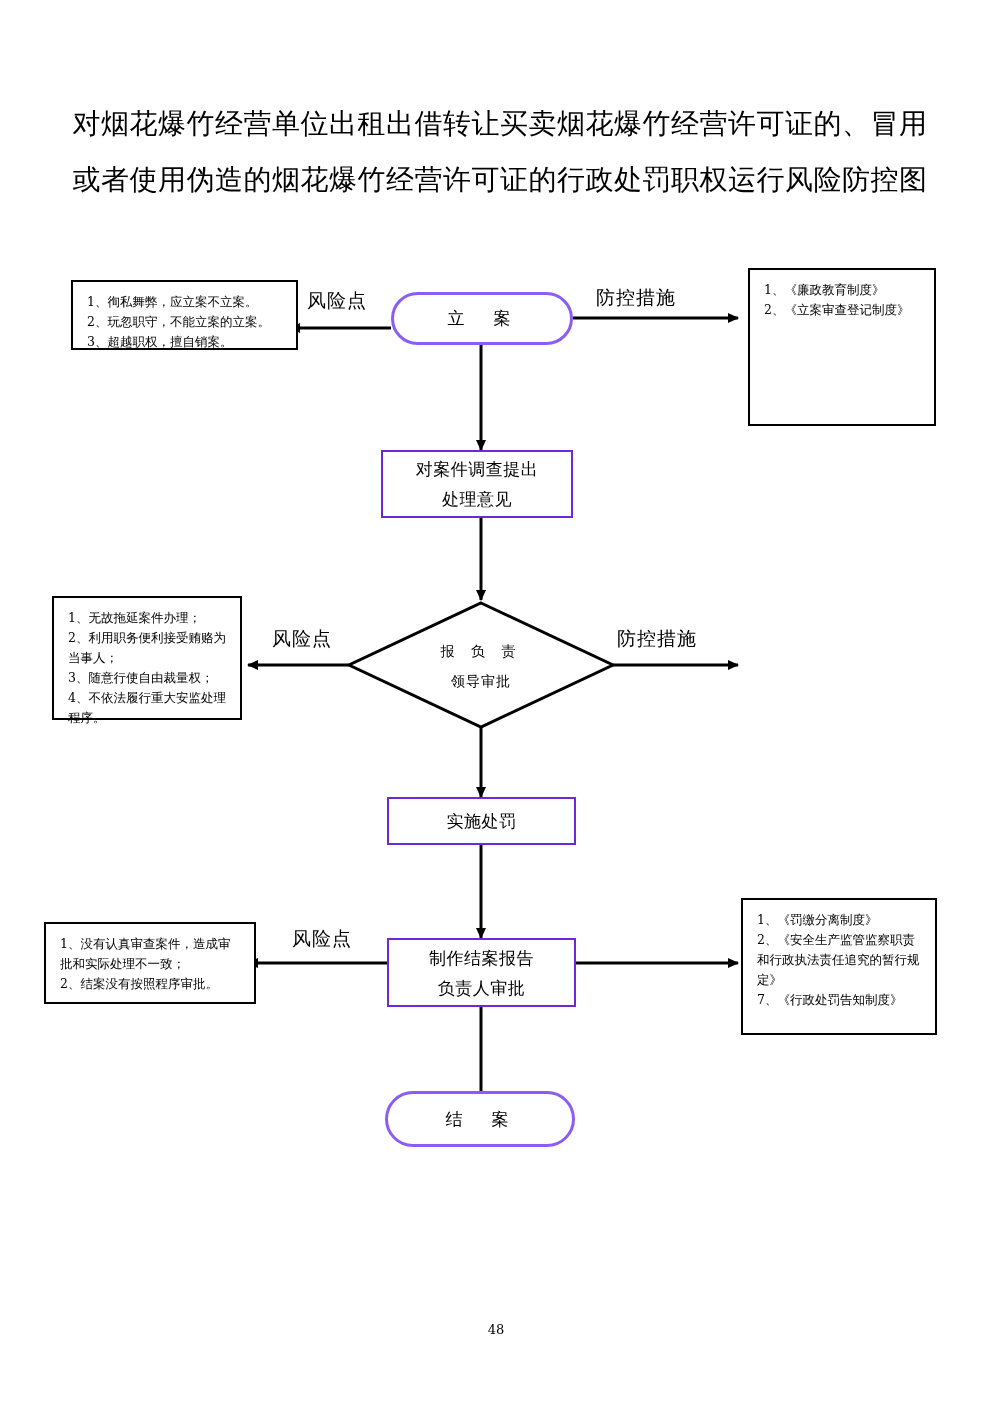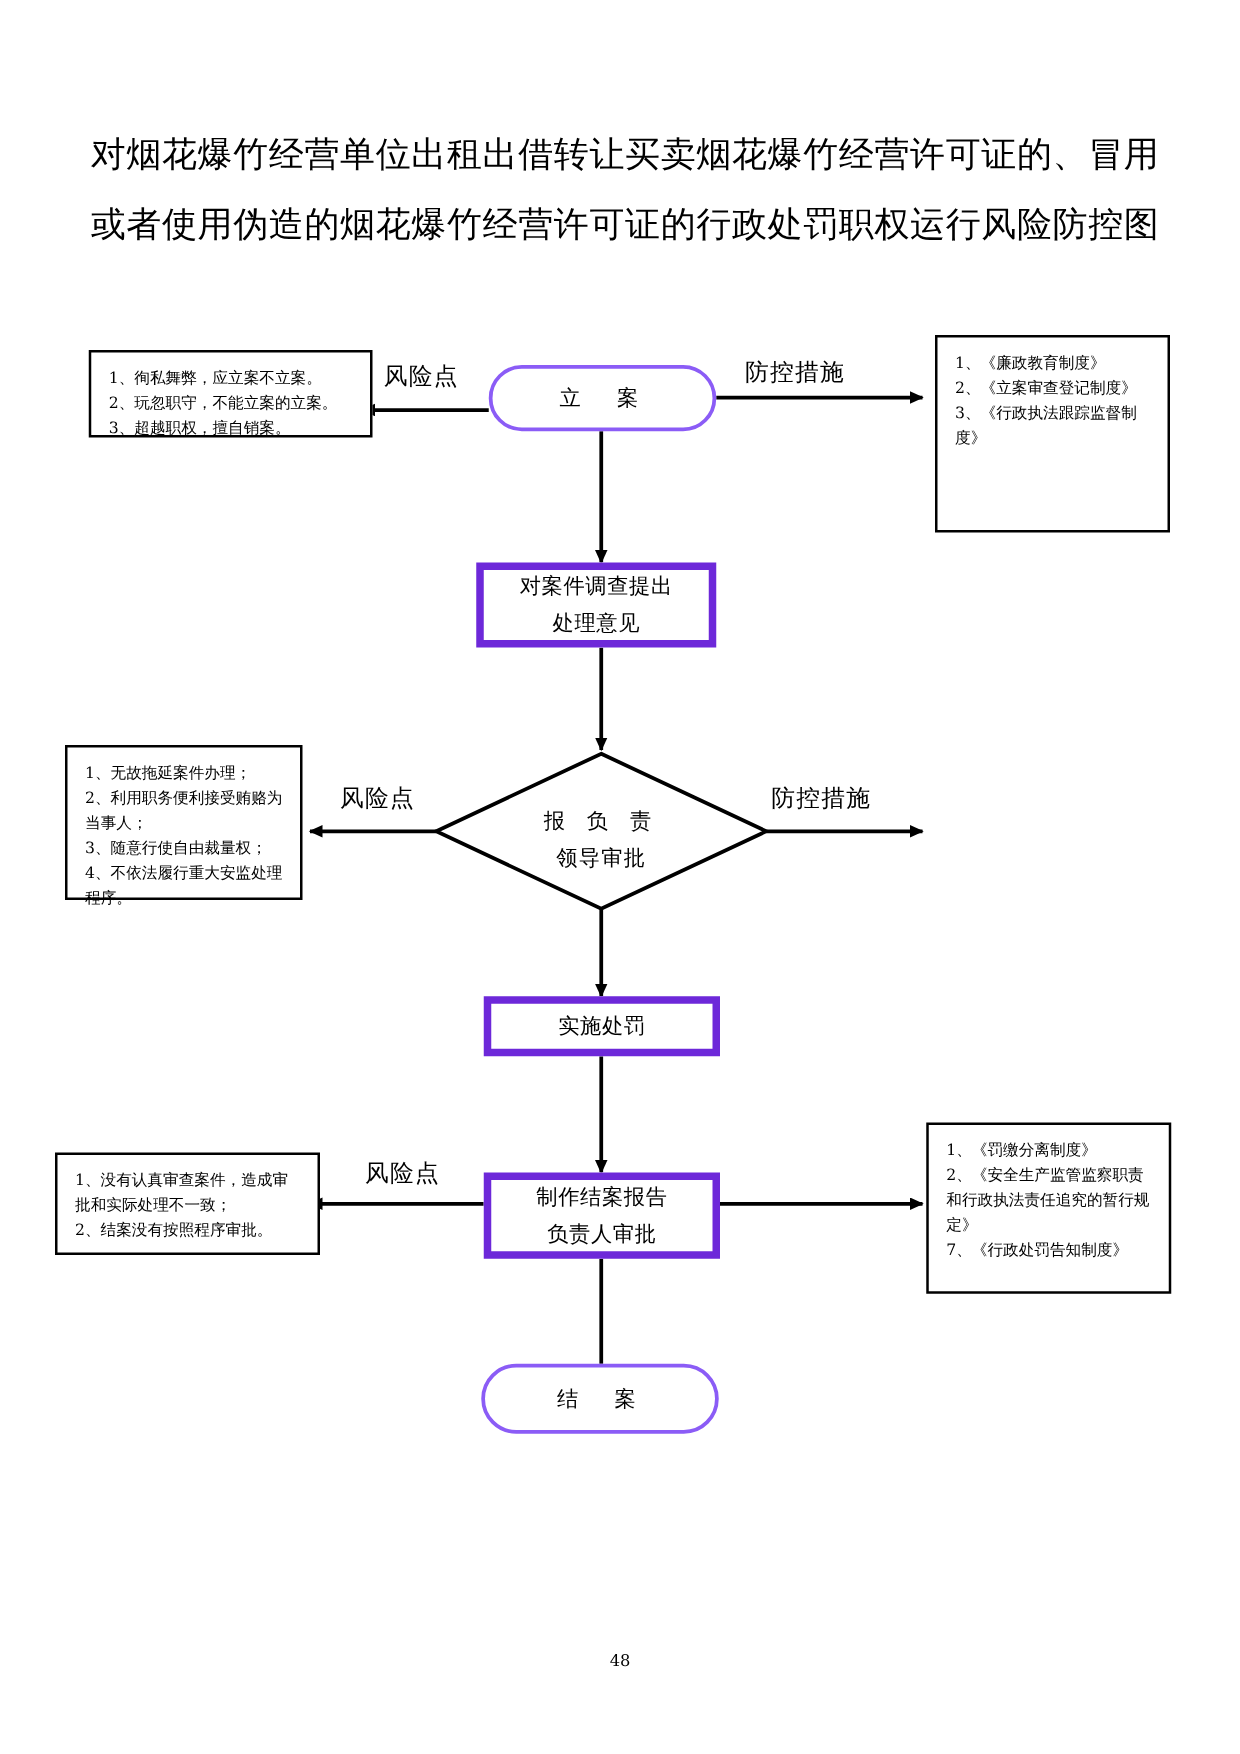--- a/index.html
+++ b/index.html
@@ -38,21 +38,21 @@
 
   
   .node {
     position: absolute;
     box-sizing: border-box;
     background: #fff;
   }
 
   
   .proc {
-    border: 6px solid #6d28d9;
+    border: 2px solid #6d28d9;
     display: flex;
     flex-direction: column;
     align-items: center;
     justify-content: center;
     text-align: center;
     font-size: 17px;
     line-height: 30px;
     letter-spacing: 0.5px;
   }
 
@@ -108,23 +108,23 @@
     pointer-events: none;
   }
   #edges .ln { stroke: #000; stroke-width: 3; fill: none; }
   #edges .dia { stroke: #000; stroke-width: 3; fill: #fff; }
 
   .diamond-text {
     position: absolute;
     display: flex;
     flex-direction: column;
     align-items: center;
-    justify-content: flex-end;
-    text-align: center;
-    font-size: 17px;
+    justify-content: center;
+    text-align: center;
+    font-size: 14px;
     line-height: 30px;
   }
   .diamond-text .dl1 { letter-spacing: 6px; }
   .diamond-text .dl2 { letter-spacing: 1px; }
 </style>
 </head>
 <body>
 
 <div id="page">
 
@@ -220,21 +220,20 @@
   </div>
 
   <div class="node listbox" style="left:44px; top:922px; width:212px; height:82px;">
     <span class="li">1、没有认真审查案件，造成审批和实际处理不一致；</span>
     <span class="li">2、结案没有按照程序审批。</span>
   </div>
 
   <div class="node listbox" style="left:748px; top:268px; width:188px; height:158px;">
     <span class="li">1、《廉政教育制度》</span>
     <span class="li">2、《立案审查登记制度》</span>
-    <span class="li">3、《行政执法跟踪监督制度》</span>
   </div>
 
 
   <div class="node listbox" style="left:741px; top:898px; width:196px; height:137px;">
     <span class="li">1、《罚缴分离制度》</span>
     <span class="li">2、《安全生产监管监察职责和行政执法责任追究的暂行规定》</span>
     <span class="li">7、《行政处罚告知制度》</span>
   </div>
 
   <div class="pagenum">48</div>

